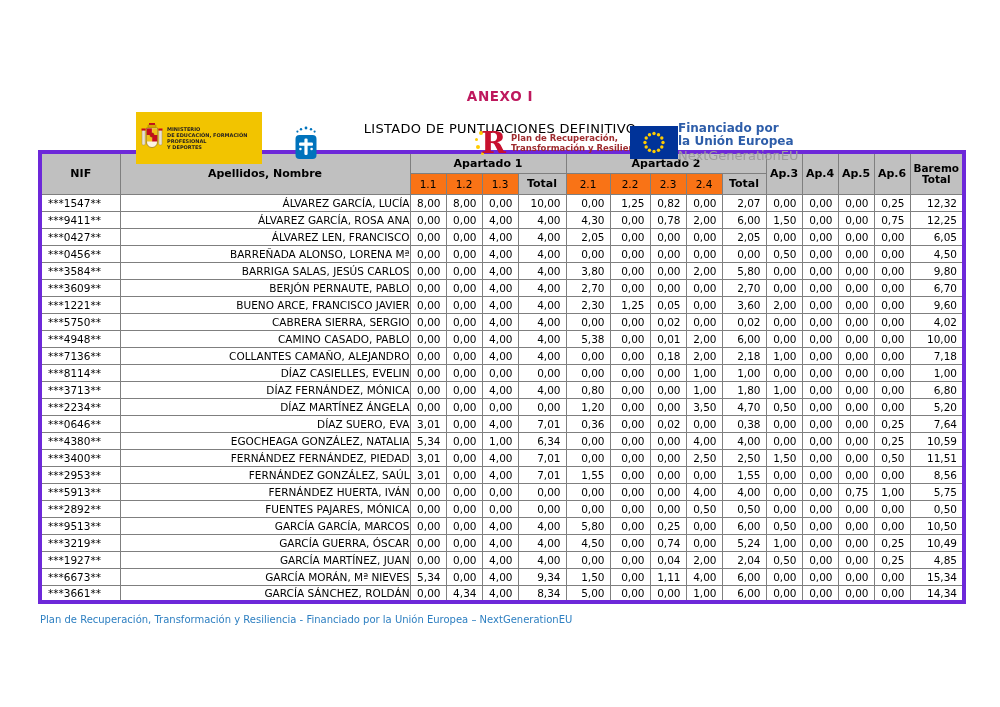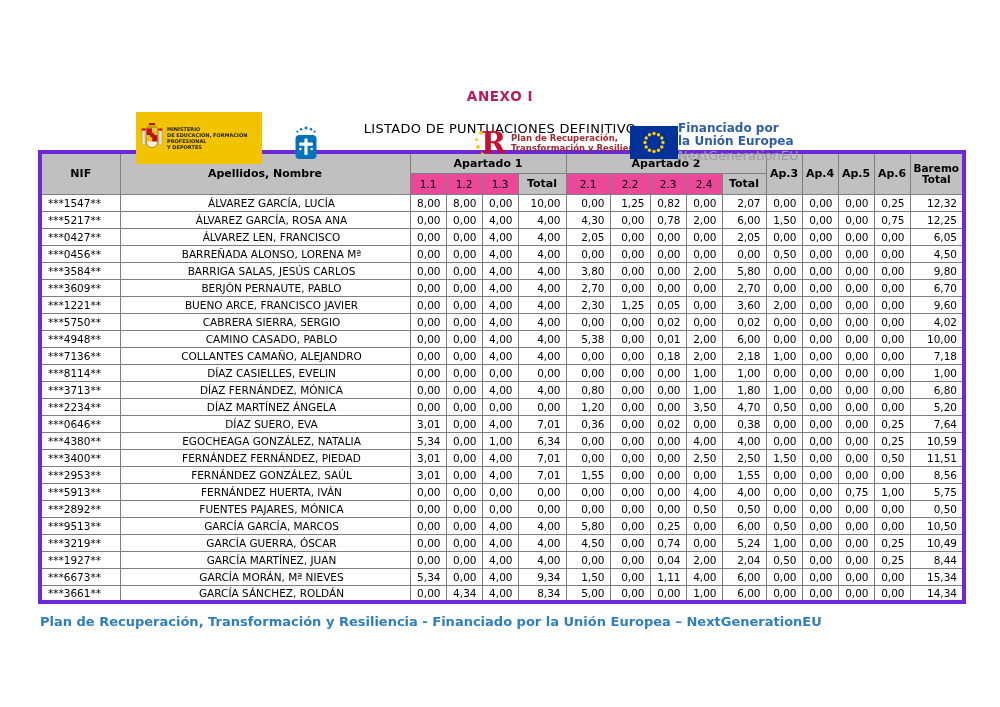--- a/index.html
+++ b/index.html
@@ -41,31 +41,31 @@
 
   
   .title { margin-top:88px; text-align:center; font-size:13.5px; font-weight:bold; color:#be185d; letter-spacing:0.6px; }
   .subtitle { margin-top:17px; text-align:center; font-size:13px; font-weight:normal; color:#000; letter-spacing:0.3px; }
 
   
   table.score { border-collapse:collapse; table-layout:fixed; width:924px; margin:14px 0 0 38px;
     border:4px solid #6d28d9; }
   .score th, .score td { border:1px solid #7f7f7f; overflow:hidden; white-space:nowrap; }
   .score thead th { background:#c0c0c0; font-weight:bold; font-size:11px; color:#000; text-align:center; height:21px; padding:0 2px; }
-  .score thead th.sub { background:#ec4899; font-weight:normal; font-size:10.5px; }
+  .score thead th.sub { background:#f97316; font-weight:normal; font-size:10.5px; }
   .score thead th.ap-small { font-size:11px; }
   .score thead th.baremo { font-size:10.5px; line-height:11px; white-space:normal; }
   .score th.minor, .score td.minor { border-left:1px dotted #9a9a9a; }
   .score tbody td { font-size:10.5px; height:17px; color:#000; background:#fff; }
   .score td.c-nif { text-align:left; padding-left:6px; }
-  .score td.c-name { text-align:center; padding-left:13px; }
+  .score td.c-name { text-align:right; padding-left:13px; }
   .score td.c-num { text-align:right; padding-right:5px; }
 
   
-  .footer { margin:10px 0 0 40px; font-size:13px; color:#2d7fc1;font-weight:bold; }
+  .footer { margin:10px 0 0 40px; font-size:10px; color:#2d7fc1; }
 </style>
 </head>
 <body>
 
 <div class="page">
 
   <div class="logo-bar">
 
     <div class="logo lg-min">
       <svg class="coa" width="22" height="30" viewBox="0 0 22 30">
@@ -202,21 +202,21 @@
           <td class="c-num minor">0,82</td>
           <td class="c-num minor">0,00</td>
           <td class="c-num">2,07</td>
           <td class="c-num">0,00</td>
           <td class="c-num">0,00</td>
           <td class="c-num">0,00</td>
           <td class="c-num">0,25</td>
           <td class="c-num">12,32</td>
         </tr>
         <tr>
-          <td class="c-nif">***5217**</td>
+          <td class="c-nif">***9411**</td>
           <td class="c-name">ÁLVAREZ GARCÍA, ROSA ANA</td>
           <td class="c-num">0,00</td>
           <td class="c-num minor">0,00</td>
           <td class="c-num minor">4,00</td>
           <td class="c-num">4,00</td>
           <td class="c-num">4,30</td>
           <td class="c-num minor">0,00</td>
           <td class="c-num minor">0,78</td>
           <td class="c-num minor">2,00</td>
           <td class="c-num">6,00</td>
@@ -577,21 +577,21 @@
           <td class="c-num">4,00</td>
           <td class="c-num">0,00</td>
           <td class="c-num minor">0,00</td>
           <td class="c-num minor">0,04</td>
           <td class="c-num minor">2,00</td>
           <td class="c-num">2,04</td>
           <td class="c-num">0,50</td>
           <td class="c-num">0,00</td>
           <td class="c-num">0,00</td>
           <td class="c-num">0,25</td>
-          <td class="c-num">8,44</td>
+          <td class="c-num">4,85</td>
         </tr>
         <tr>
           <td class="c-nif">***6673**</td>
           <td class="c-name">GARCÍA MORÁN, Mª NIEVES</td>
           <td class="c-num">5,34</td>
           <td class="c-num minor">0,00</td>
           <td class="c-num minor">4,00</td>
           <td class="c-num">9,34</td>
           <td class="c-num">1,50</td>
           <td class="c-num minor">0,00</td>

